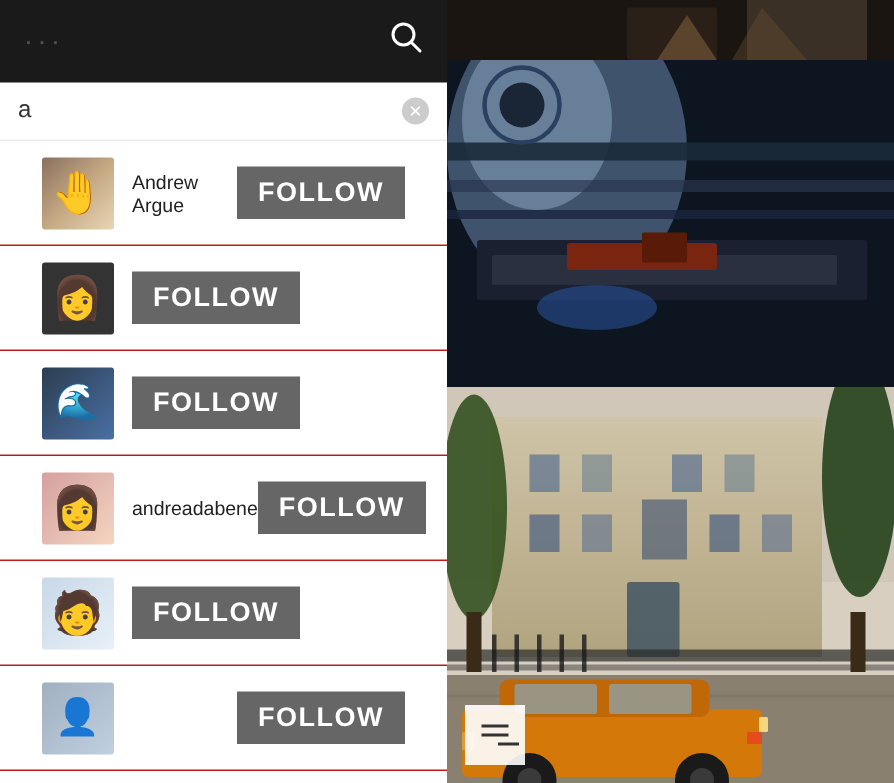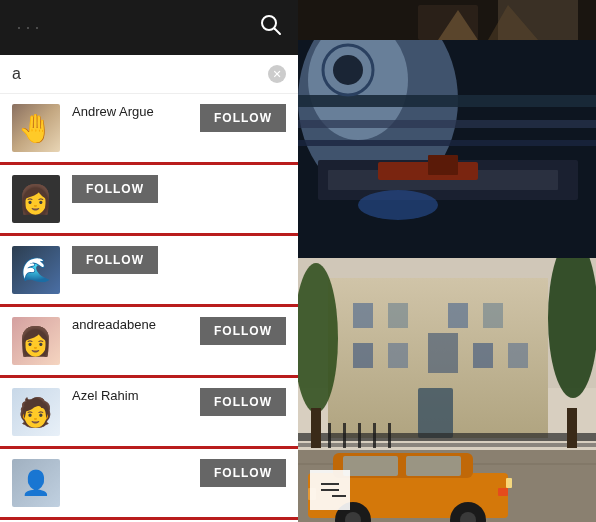--- a/index.html
+++ b/index.html
@@ -74,23 +74,23 @@
       flex-shrink: 0;
     }
 
     .user-list {
       flex: 1;
       overflow-y: auto;
     }
 
     .user-item {
       display: flex;
-      align-items: flex-start;
-      padding: 10px 12px;
-      border-bottom: 3px solid #b91c1c;
+      align-items: center;
+      padding: 10px 28px;
+      border-bottom: 1px solid #b91c1c;
       min-height: 70px;
     }
 
     .user-avatar {
       width: 48px;
       height: 48px;
       border-radius: 2px;
       overflow: hidden;
       flex-shrink: 0;
       margin-right: 12px;
@@ -176,21 +176,21 @@
       text-transform: uppercase;
       font-size: 12px;
       letter-spacing: 0.5px;
     }
 
     .follow-btn {
       background: #666;
       color: #fff;
       border: none;
       padding: 7px 14px;
-      font-size: 12px;
+      font-size: 18px;
       font-weight: bold;
       letter-spacing: 1px;
       cursor: pointer;
       text-transform: uppercase;
       flex-shrink: 0;
     }
 
     
     .right-panel {
       width: 298px;
@@ -305,21 +305,20 @@
     </div>
 
     <div class="user-item">
       <div class="user-avatar avatar-andrea"></div>
       <span class="user-name">andreadabene</span>
       <button class="follow-btn">FOLLOW</button>
     </div>
 
     <div class="user-item">
       <div class="user-avatar avatar-azel"></div>
-      <span class="user-name">Azel Rahim</span>
       <button class="follow-btn">FOLLOW</button>
     </div>
 
     <div class="user-item">
       <div class="user-avatar avatar-last"></div>
       <span class="user-name"></span>
       <button class="follow-btn">FOLLOW</button>
     </div>
 
   </div>

